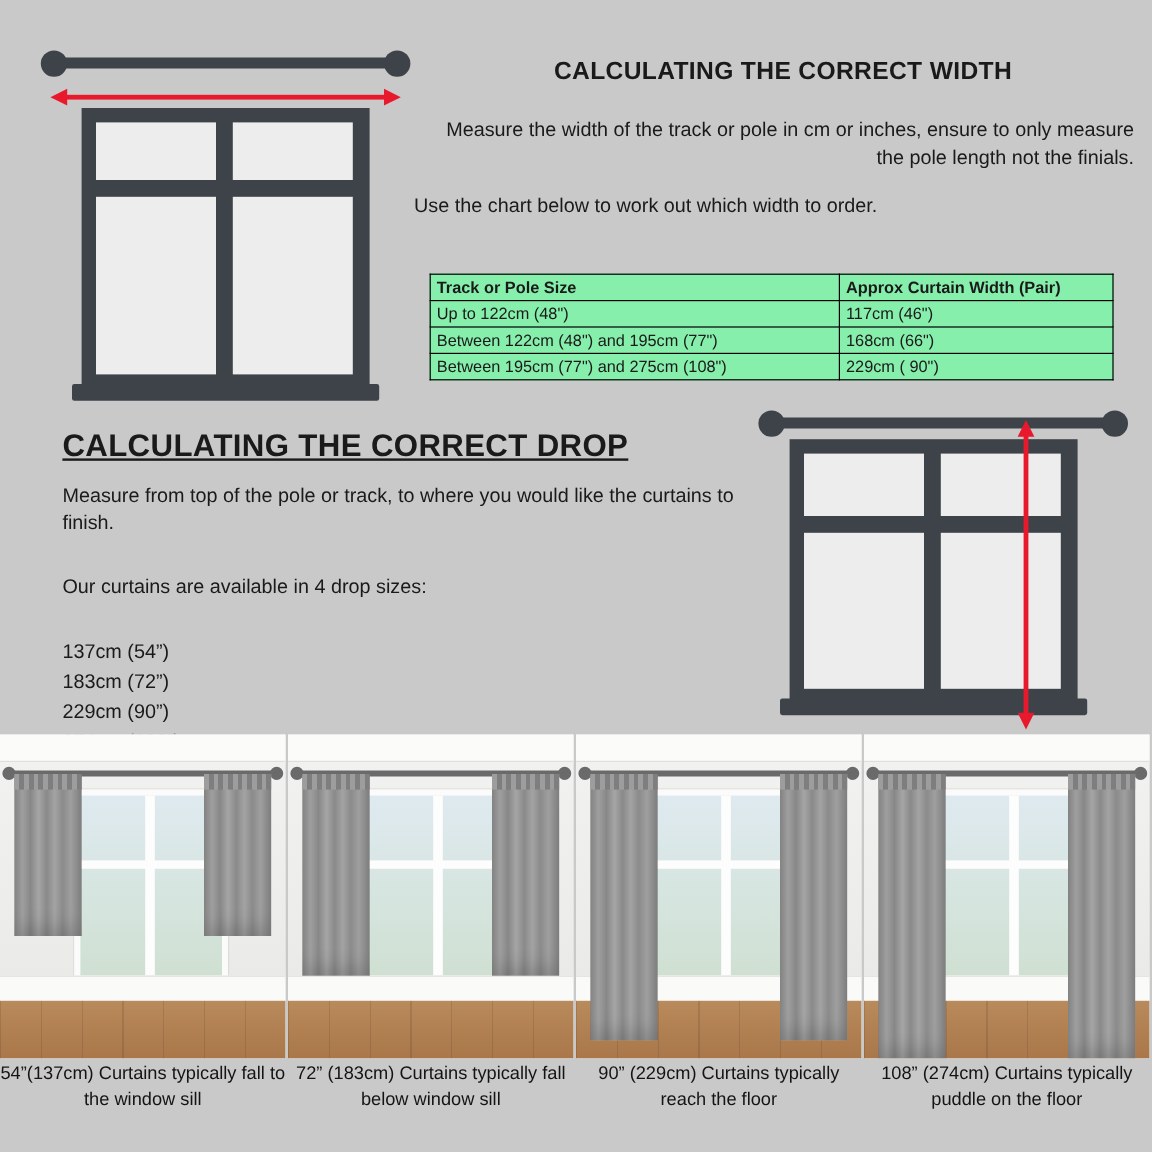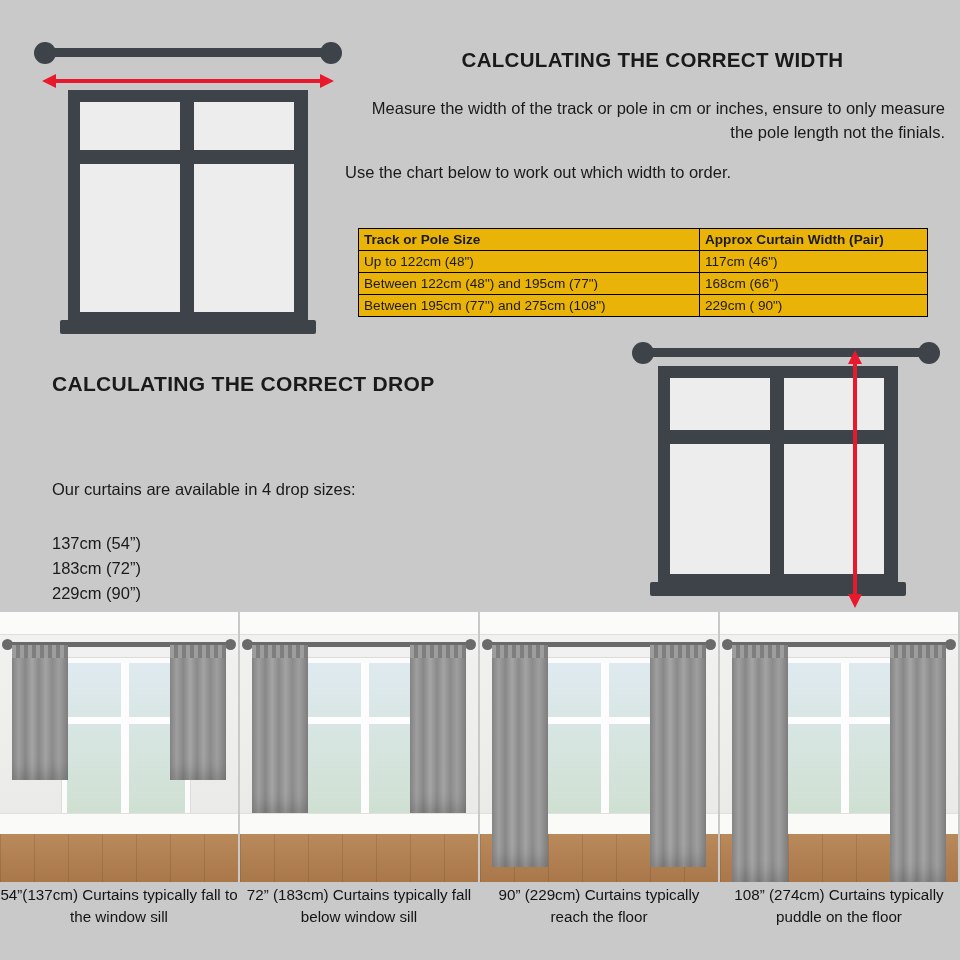--- a/index.html
+++ b/index.html
@@ -48,28 +48,28 @@
   .arrow-v .bar{position:absolute;left:5px;top:10px;width:4px;height:238px;background:#e8192c;}
   .arrow-v .head{position:absolute;left:0;width:0;height:0;border-left:7px solid transparent;border-right:7px solid transparent;}
   .arrow-v .head.t{top:0;border-bottom:14px solid #e8192c;}
   .arrow-v .head.b{bottom:0;border-top:14px solid #e8192c;}
 
   
   .h-width{position:absolute;left:360px;top:48px;width:585px;text-align:center;font-size:20.5px;font-weight:bold;letter-spacing:.3px;}
   .p-width1{position:absolute;left:345px;top:96px;width:600px;text-align:right;font-size:16.5px;line-height:24px;}
   .p-width2{position:absolute;left:345px;top:160px;width:600px;text-align:left;font-size:16.5px;line-height:24px;}
 
-  .h-drop{position:absolute;left:52px;top:372px;font-size:21px;font-weight:bold;letter-spacing:.3px;}
+  .h-drop{position:absolute;left:52px;top:356px;font-size:26px;font-weight:bold;letter-spacing:.3px;text-decoration:underline;}
   .p-drop1{position:absolute;left:52px;top:402px;width:560px;font-size:16.5px;line-height:23px;}
   .p-drop2{position:absolute;left:52px;top:477px;width:560px;font-size:16.5px;line-height:25px;}
   .drop-list{position:absolute;left:52px;top:500px;font-size:16.5px;line-height:25px;}
   .drop-list div{white-space:nowrap;}
 
   
-  .tbl{position:absolute;left:358px;top:228px;width:570px;border-collapse:collapse;background:#eab308;font-size:13.6px;}
+  .tbl{position:absolute;left:358px;top:228px;width:570px;border-collapse:collapse;background:#86efac;font-size:13.6px;}
   .tbl td,.tbl th{border:1px solid #000;padding:2px 5px;text-align:left;font-weight:normal;line-height:17px;}
   .tbl th{font-weight:bold;}
   .tbl .c1{width:330px;}
 
   
   .photos{position:absolute;left:0;top:612px;width:960px;height:348px;display:flex;gap:2px;}
   .photo-cell{position:relative;width:238px;height:348px;background:#c9c9c9;}
   .photo{position:relative;width:238px;height:270px;overflow:hidden;background:#e9e9e7;}
   .wall{position:absolute;inset:0;background:linear-gradient(#f2f2f0 0%,#ececeb 60%,#e6e6e4 100%);}
   .cornice{position:absolute;left:0;top:0;width:100%;height:22px;background:#fbfbfa;border-bottom:1px solid #dfdfdc;}
@@ -136,20 +136,21 @@
       <td>168cm (66")</td>
     </tr>
     <tr>
       <td class="c1">Between 195cm (77") and 275cm (108")</td>
       <td>229cm ( 90")</td>
     </tr>
   </tbody>
     </table>
 
   <div class="h-drop">CALCULATING THE CORRECT DROP</div>
+  <div class="p-drop1">Measure from top of the pole or track, to where you would like the curtains to finish.</div>
   <div class="p-drop2">Our curtains are available in 4 drop sizes:</div>
   <div class="drop-list" style="top:506px">
     <div style="height:25px"></div>
     <div>137cm (54”)</div>
     <div>183cm (72”)</div>
     <div>229cm (90”)</div>
     <div>274cm (108”)</div>
   </div>
 
   <div class="win-drop">

